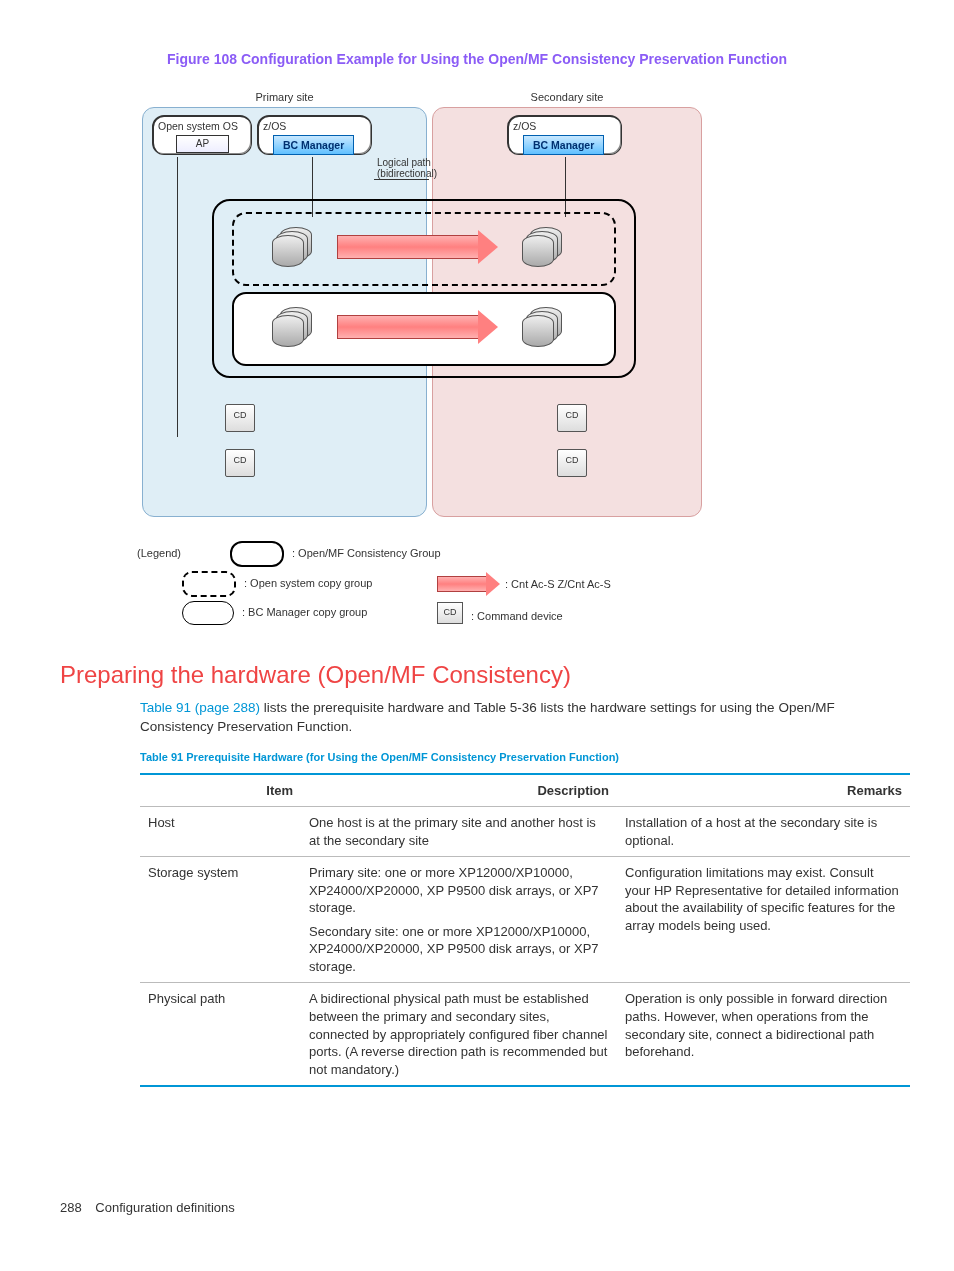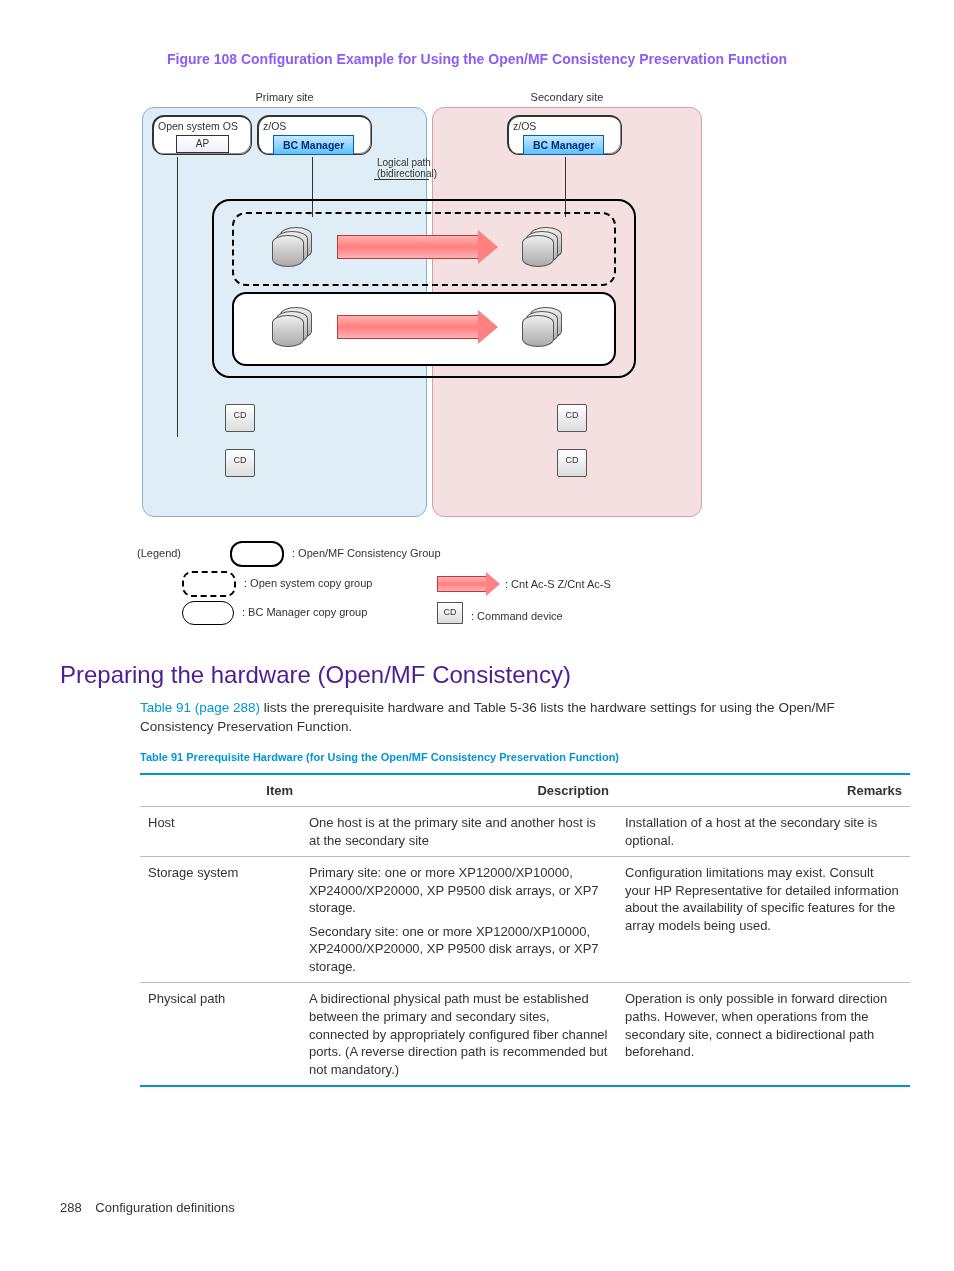--- a/index.html
+++ b/index.html
@@ -169,21 +169,21 @@
     border-bottom:12px solid transparent;
   }
   .lg-cd {
     width:24px; height:20px; border:1px solid #555;
     background:linear-gradient(#fff,#ddd);
     font-size:9px; text-align:center; line-height:18px;
     margin-right:8px;
   }
   .legend-title { font-size: 11px; margin-left: 0; }
   .section-heading {
-    color: #4c1d95;
+    color: #ef4444;
     font-size: 24px;
     font-weight: normal;
     margin: 20px 0 8px 0;
   }
   .body-para {
     margin: 0 0 14px 80px;
   }
   .link { color: #0096D6; }
   .table-caption {
     color: #0096D6;

